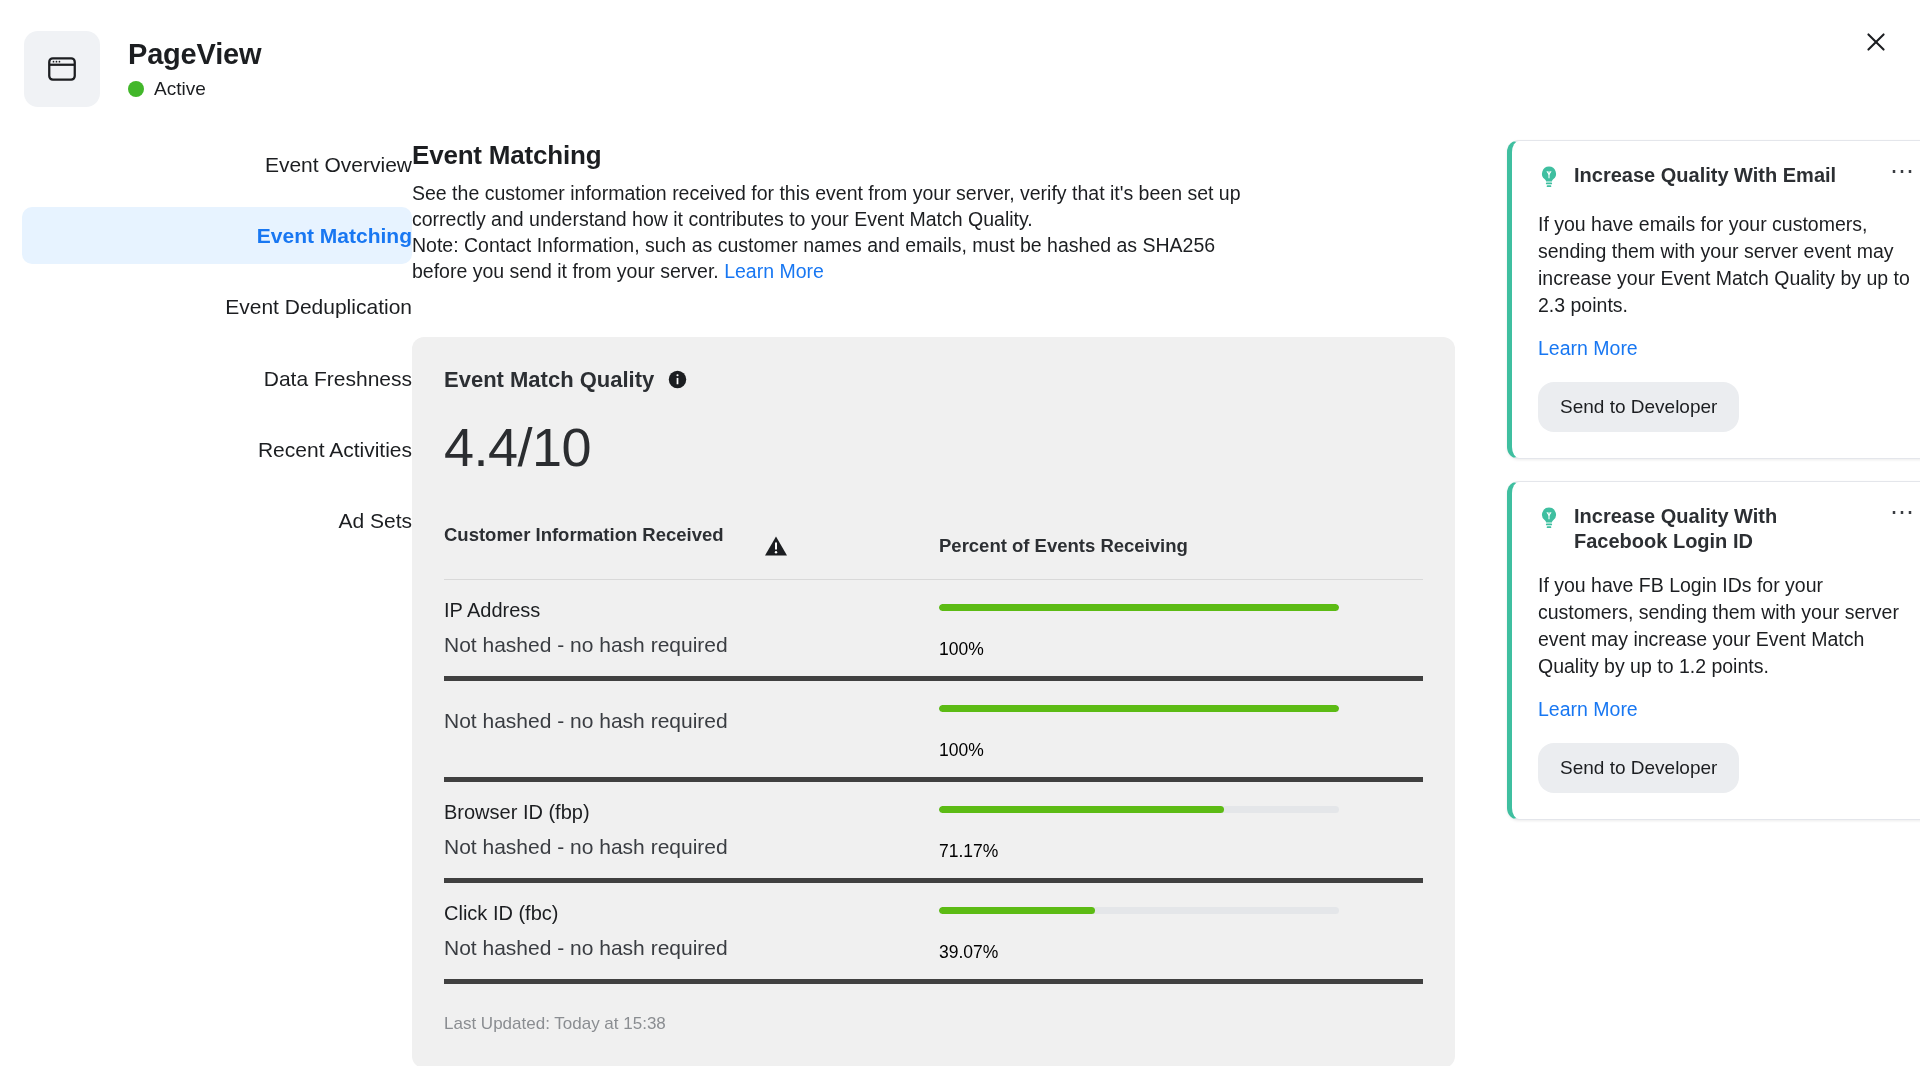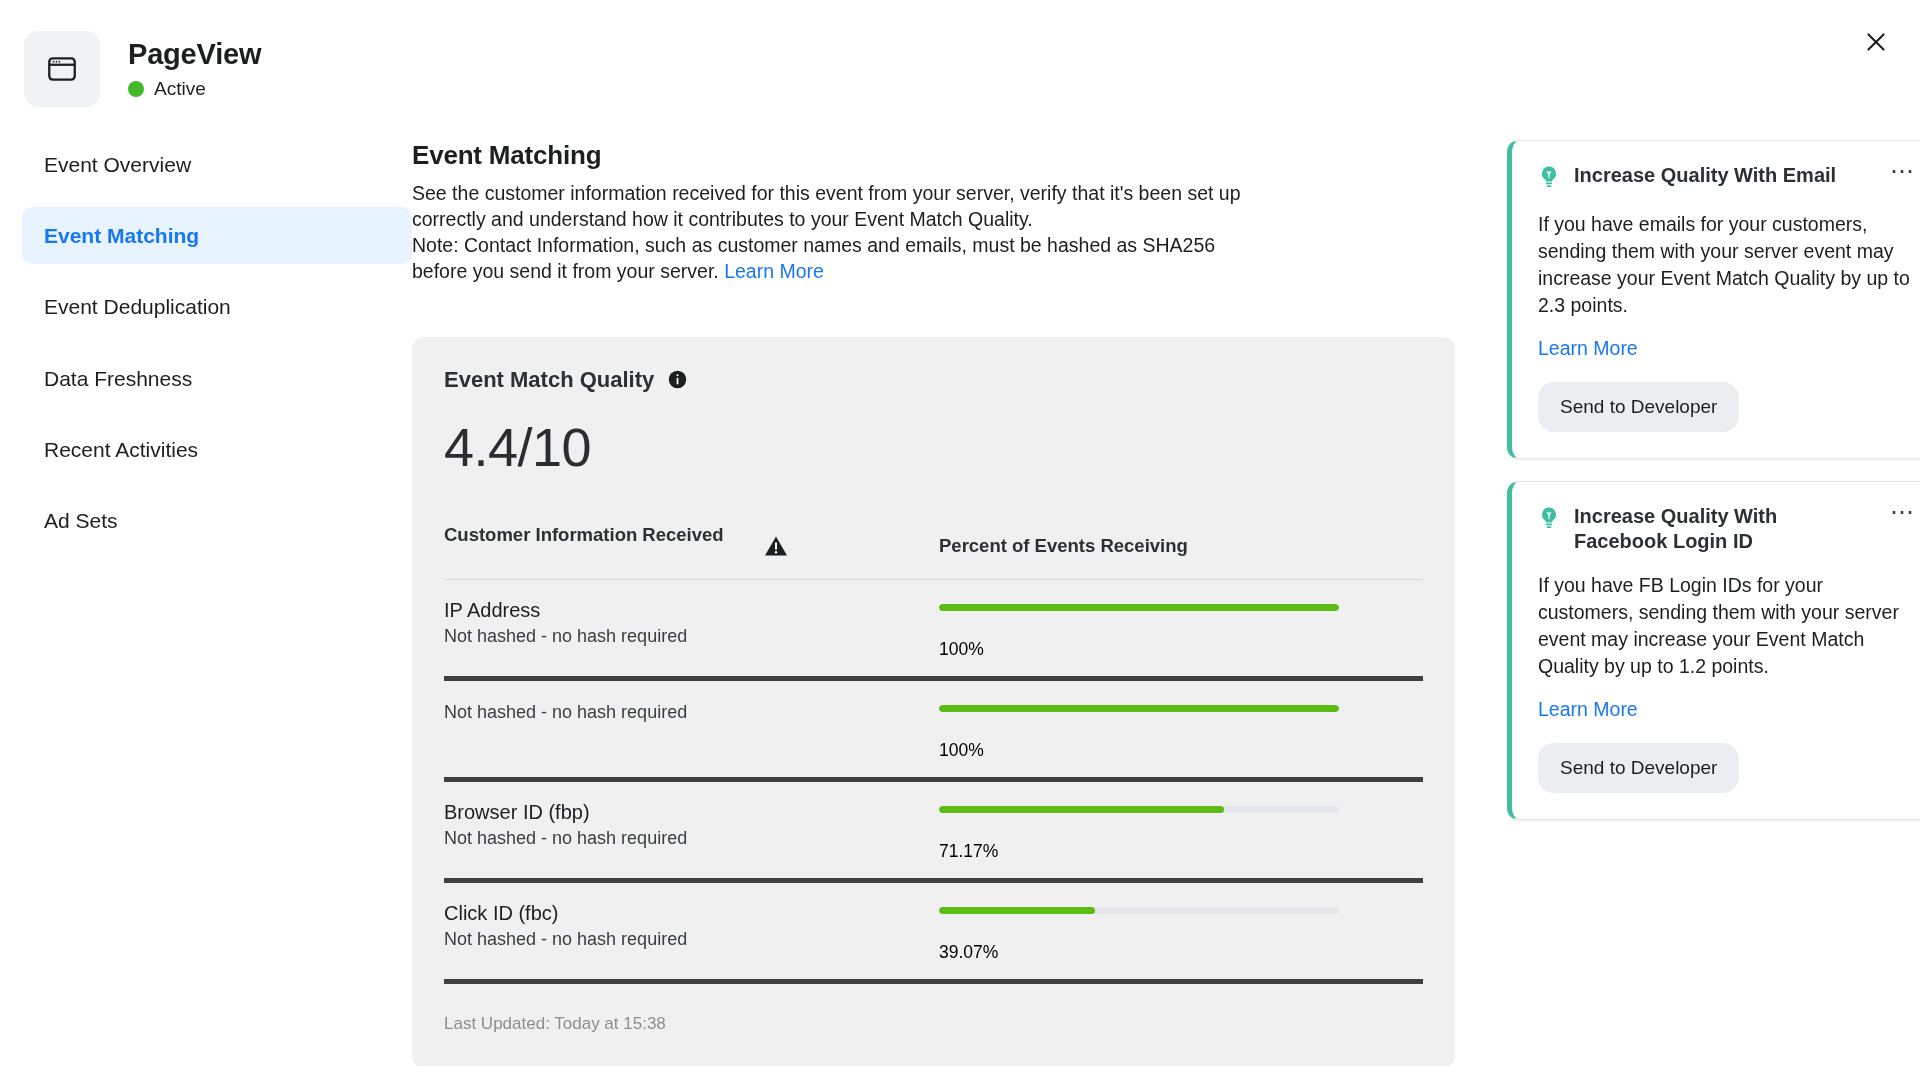--- a/index.html
+++ b/index.html
@@ -88,20 +88,21 @@
   }
   .nav-item {
     display: block;
     font-size: 21px;
     color: #1c1e21;
     padding: 16px 0 16px 22px;
     margin-bottom: 14px;
     border-radius: 10px;
     cursor: pointer;
     line-height: 1.2;
+    text-align: right;
   }
   .nav-item.active {
     background: #e7f3ff;
     color: #1877f2;
     font-weight: bold;
   }
 
   
   .main {
     flex: 1 1 auto;
@@ -204,23 +205,23 @@
   .row-label-cell {
     width: 495px;
     flex: 0 0 495px;
   }
   .row-label {
     font-size: 20px;
     color: #1c1e21;
     line-height: 1.25;
   }
   .row-sub {
-    font-size: 18px;
+    font-size: 21px;
     color: #3a3d42;
-    margin-top: 2px;
+    margin-top: 9px;
     line-height: 1.25;
   }
   .row-bar-cell {
     flex: 1 1 auto;
     padding-top: 6px;
   }
   .bar-track {
     width: 400px;
     height: 7px;
     border-radius: 4px;

